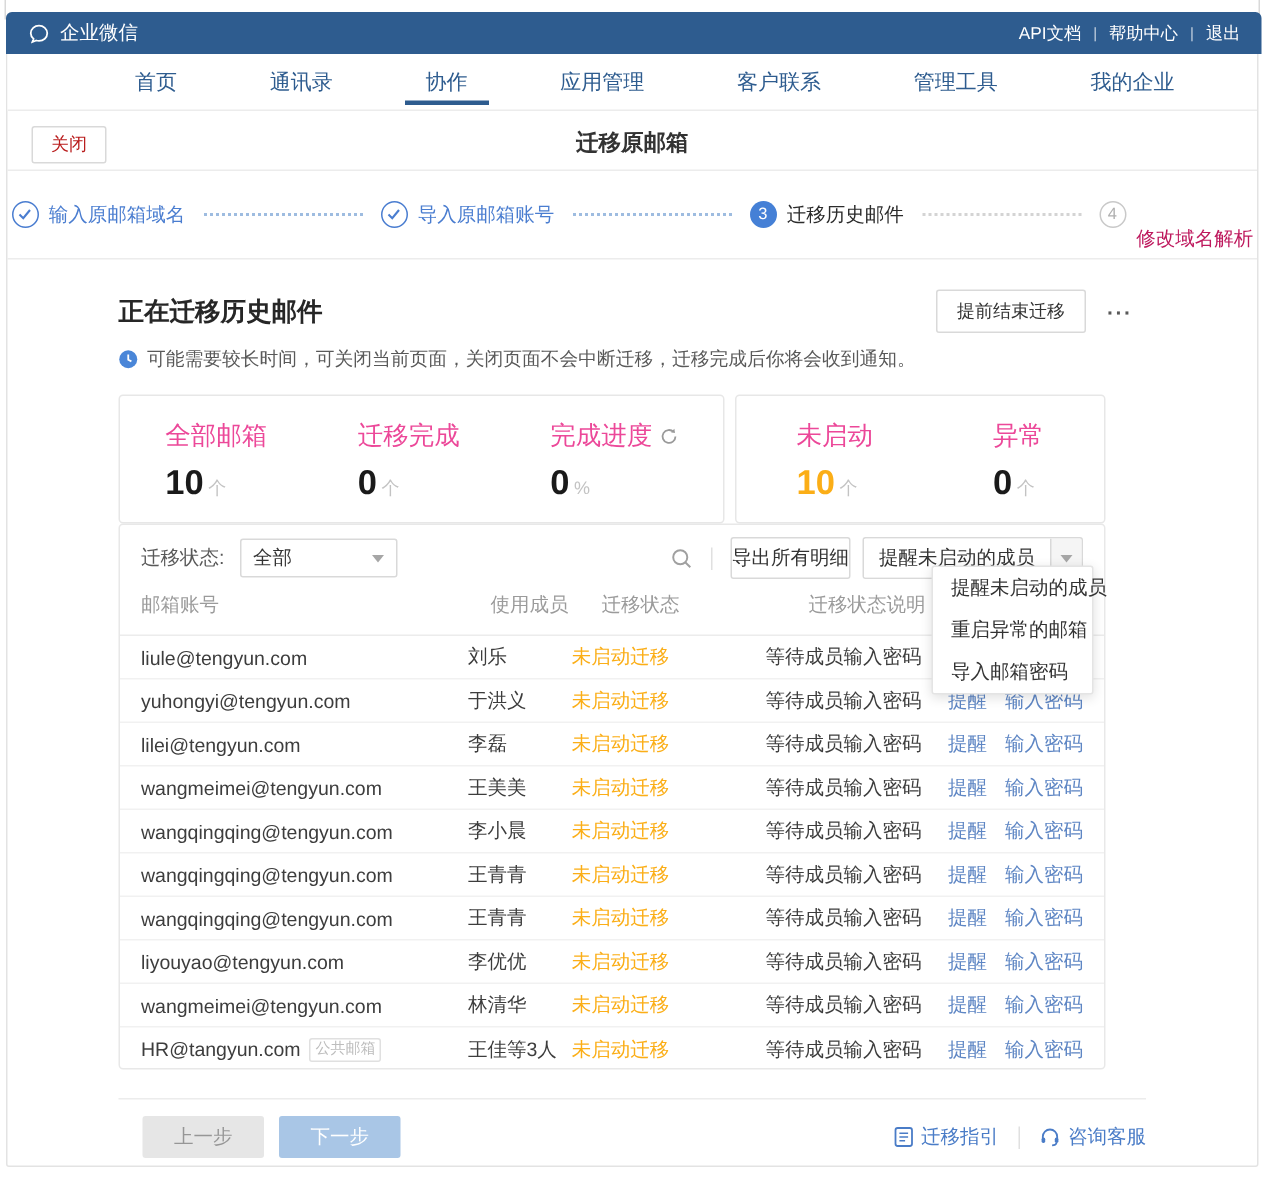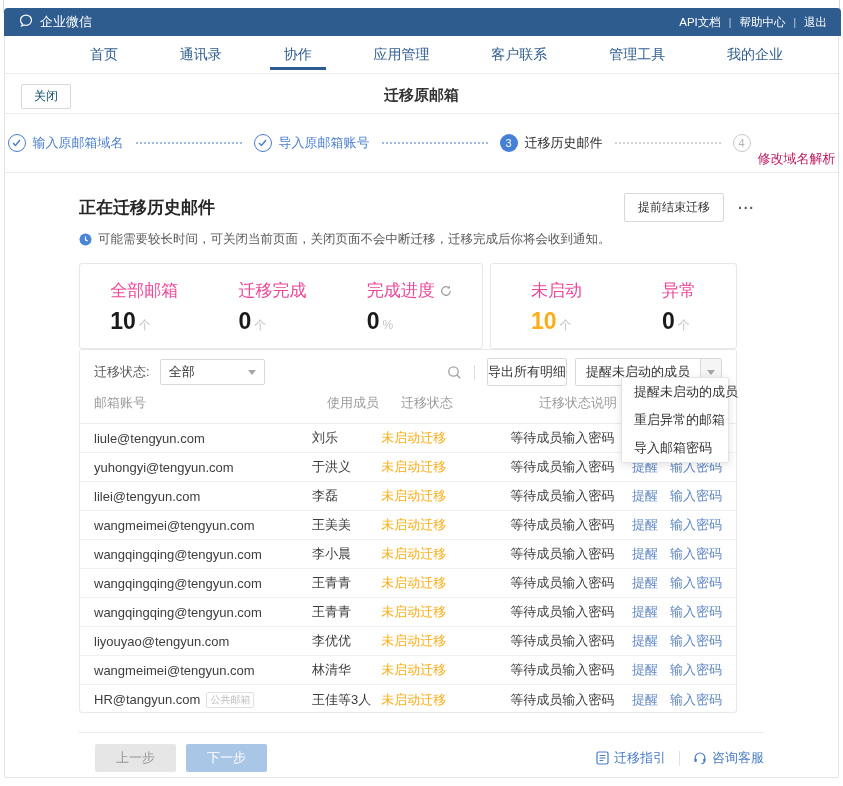--- a/index.html
+++ b/index.html
@@ -7,36 +7,36 @@
   .canvas { position:relative; width:843px; height:786px; background:#fff; overflow:hidden; }
   .corner-tick { position:absolute; top:0; width:1px; height:13px; background:#d9d9d9; }
 
   
   .window { position:absolute; left:4px; top:8px; width:835px; height:770px; background:#fff;
             border:1px solid #e3e3e3; border-radius:4px 4px 2px 2px; overflow:visible; }
 
   
   .topbar { position:absolute; left:-1px; top:-1px; width:837px; height:28px; background:#2e5c8f;
             border-radius:4px 4px 0 0; display:flex; align-items:center; justify-content:space-between; padding:0 14px; }
-  .brand { display:flex; align-items:flex-start; gap:6px; color:#fff; font-size:13px; }
+  .brand { display:flex; align-items:flex-end; gap:6px; color:#fff; font-size:13px; }
   .topbar-links { display:flex; align-items:center; gap:8px; color:#fff; font-size:11.5px; }
   .topbar-links .sep { color:rgba(255,255,255,.7); font-size:10px; }
   .topbar-links span[data-interactable="true"] { cursor:pointer; }
 
   
   .nav { position:absolute; left:0; top:27px; width:100%; height:38px; background:#fff;
          border-bottom:1px solid #ececec; display:flex; justify-content:space-between;
          align-items:center; padding:0 55px 0 85px; }
   .nav-item { position:relative; font-size:14px; color:#2e5c8f; height:100%; display:flex; align-items:center; cursor:pointer; }
   .nav-item.active::after { content:""; position:absolute; left:50%; transform:translateX(-50%);
          bottom:3px; width:56px; height:3px; background:#2e5c8f; }
 
   
   .wiz-head { position:absolute; left:0; top:65px; width:100%; height:40px; border-bottom:1px solid #ececec; }
-  .close-btn { position:absolute; left:16px; top:10px; font-size:12px; color:#0c4a6e; background:#fff;
+  .close-btn { position:absolute; left:16px; top:10px; font-size:12px; color:#b91c1c; background:#fff;
          border:1px solid #d9d9d9; border-radius:2px; padding:3px 12px; cursor:pointer; }
   .wiz-title { position:absolute; left:0; width:100%; top:12px; text-align:center; font-size:15px; font-weight:700; color:#333; }
 
   
   .steps { position:absolute; left:0; top:105px; width:100%; height:59px; border-bottom:1px solid #ececec;
            display:flex; align-items:center; justify-content:center; }
   .step { display:flex; align-items:center; gap:7px; font-size:13px; }
   .step .circle { width:18px; height:18px; border-radius:50%; display:flex; align-items:center; justify-content:center; }
   .step.done .circle { border:1.5px solid #4a7dd0; color:#4a7dd0; }
   .step.done .label { color:#4a7dd0; }

